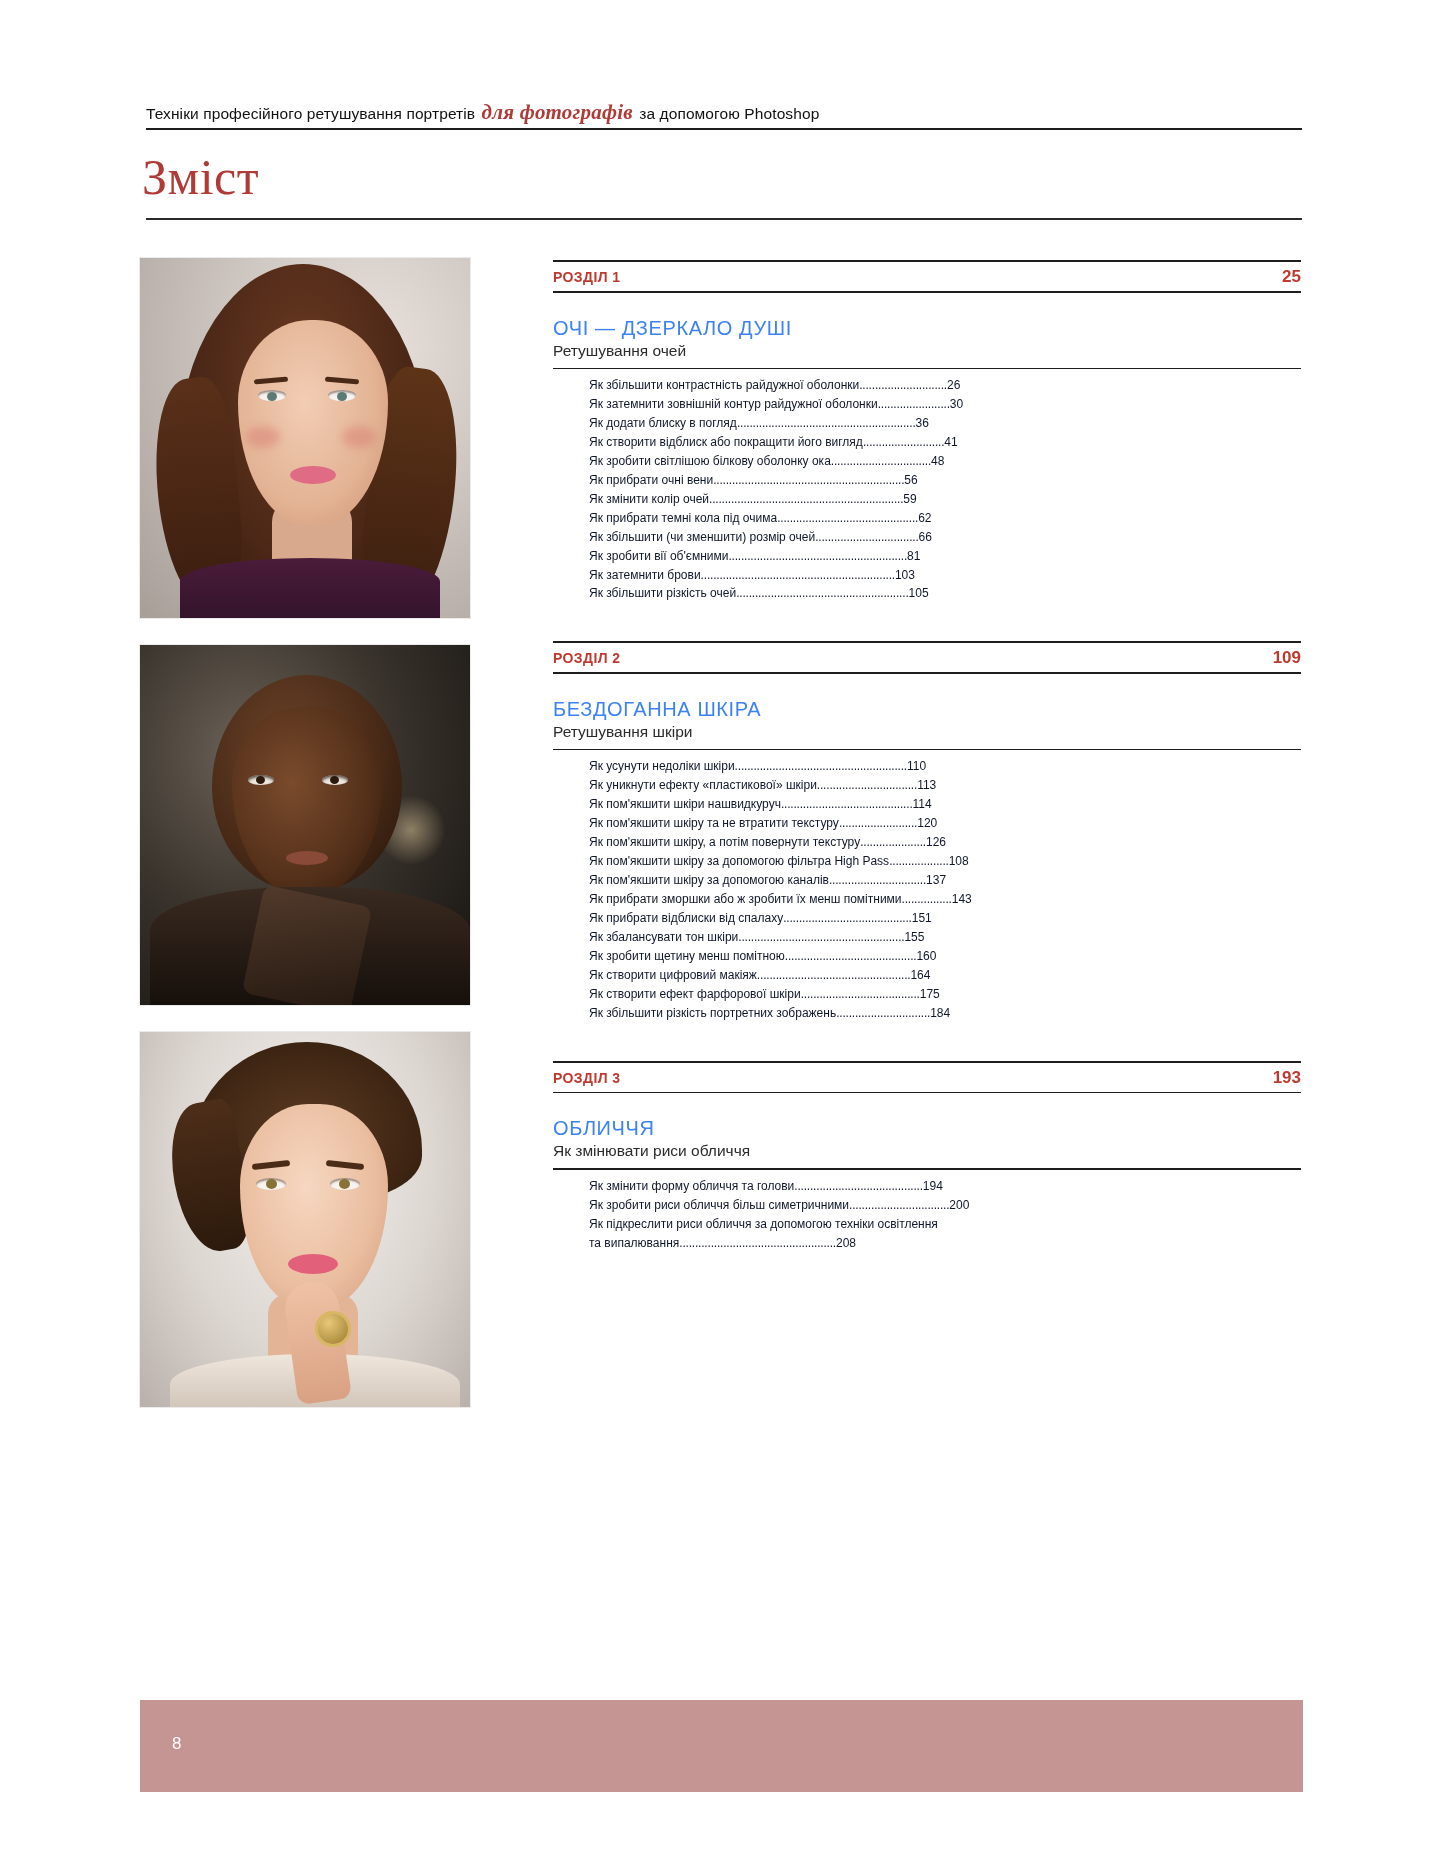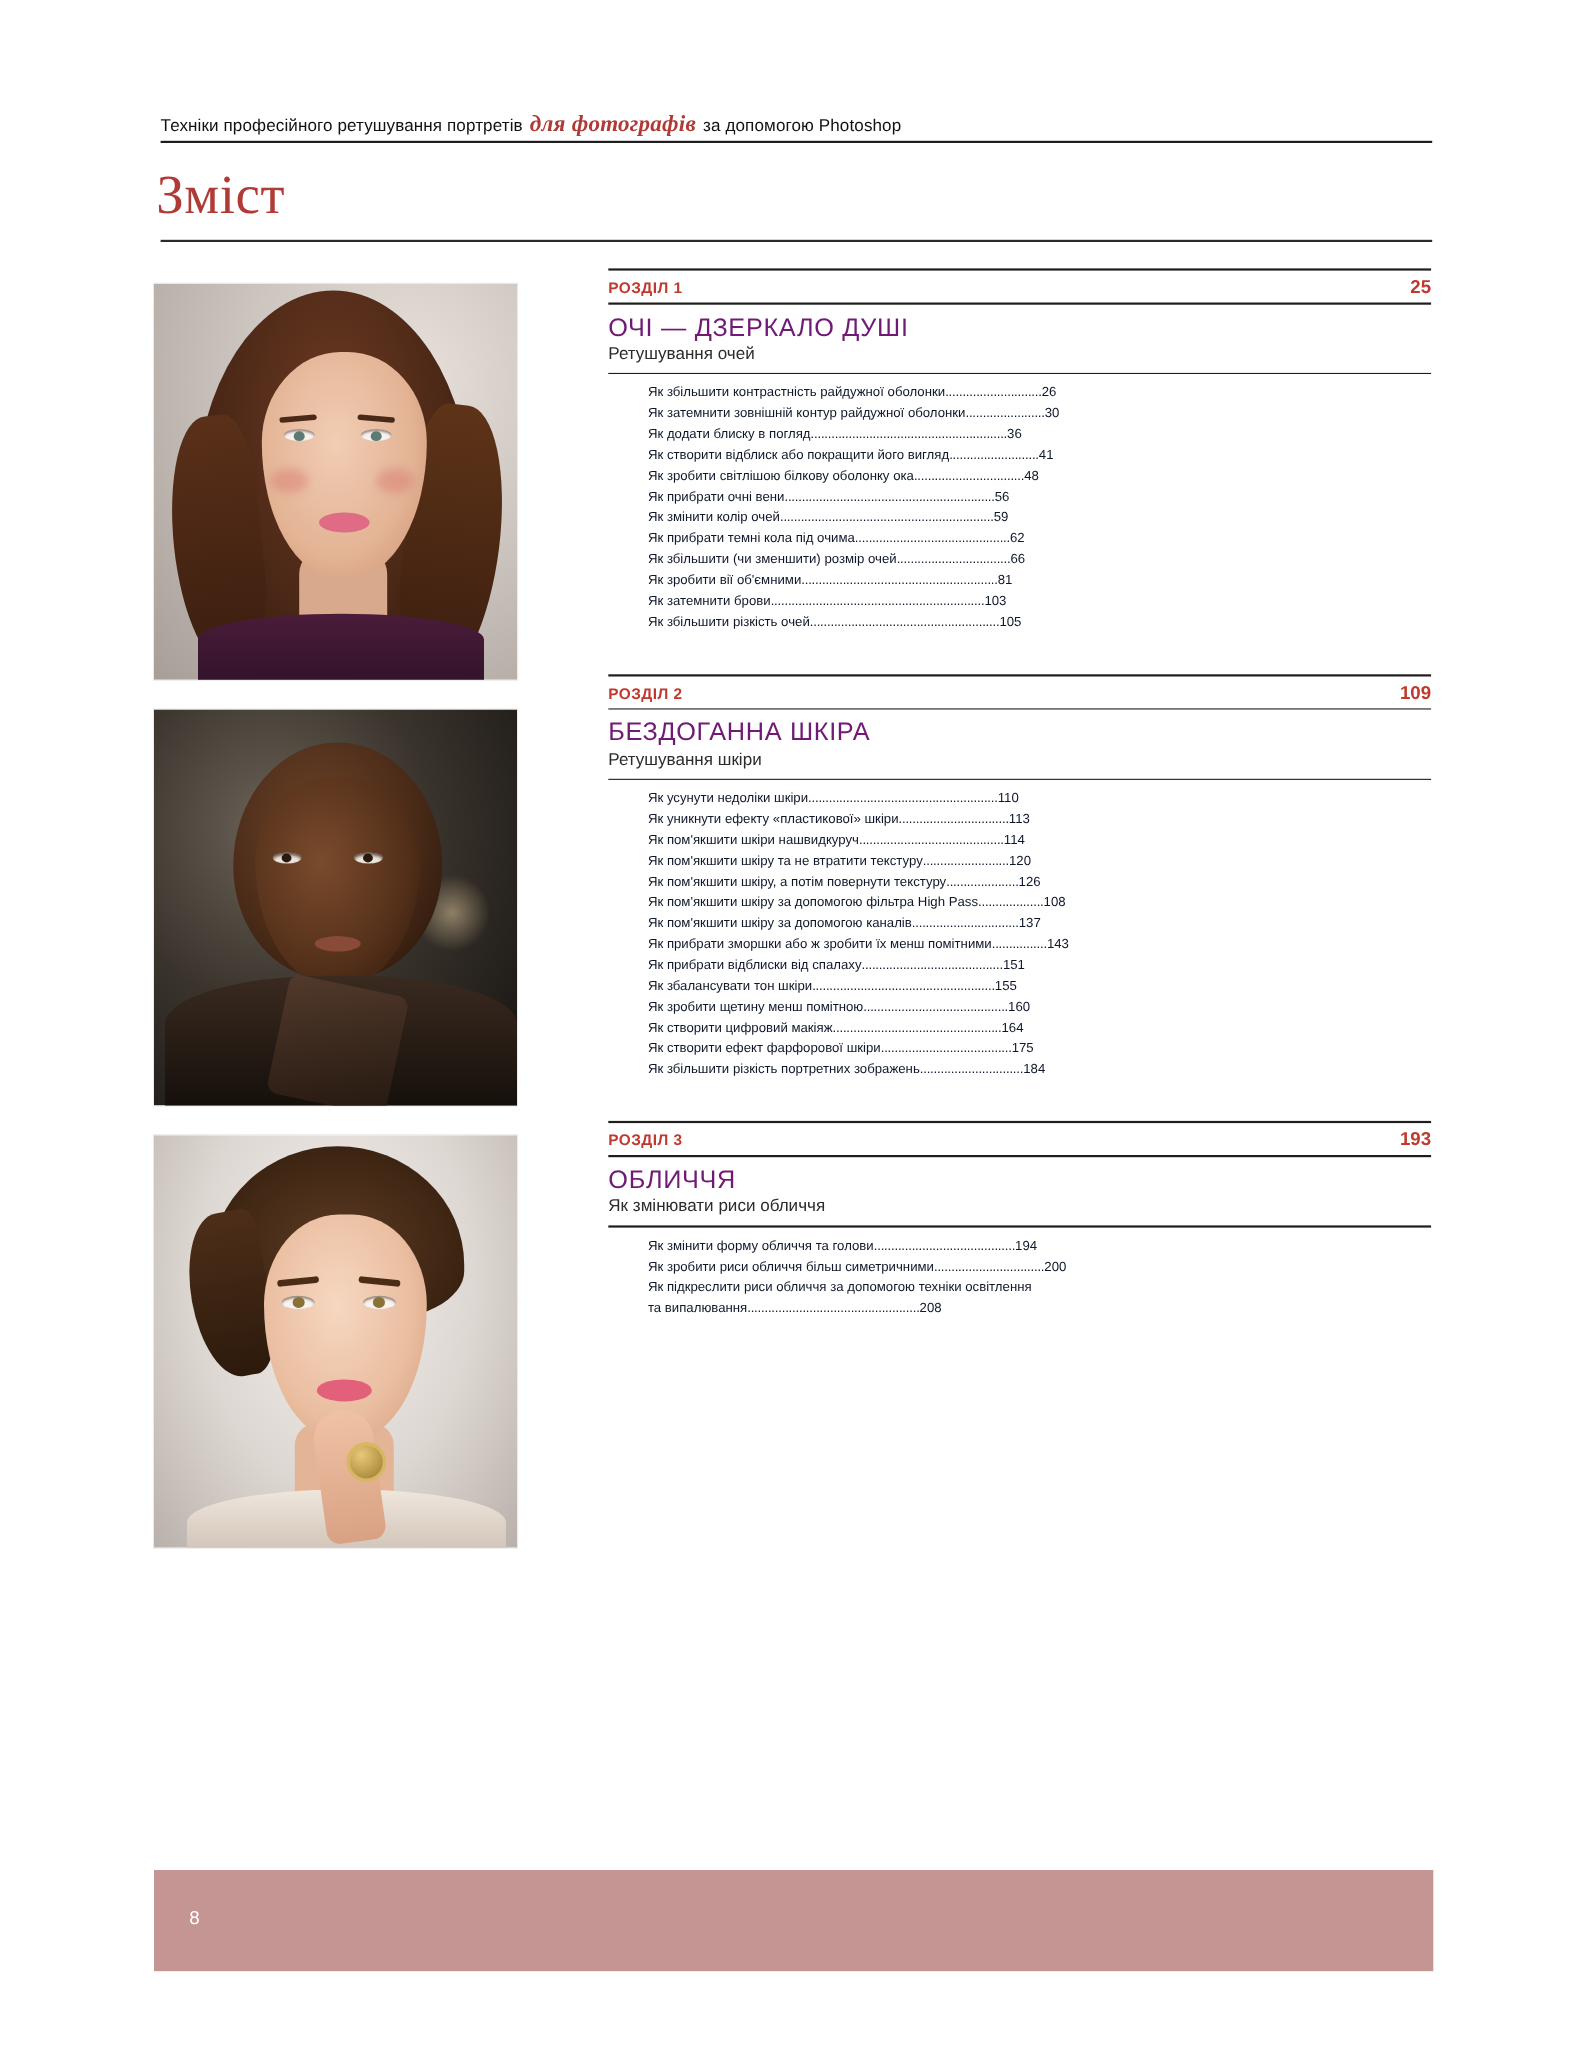--- a/index.html
+++ b/index.html
@@ -266,21 +266,21 @@
     position: absolute; left: 178px; top: 282px; width: 30px; height: 30px;
     background: radial-gradient(circle at 35% 30%, #e8c978, #9b7a2d);
     border-radius: 50%;
     box-shadow: 0 0 0 3px #d7b861;
   }
 
   
   .toc {
     position: absolute;
     left: 553px;
-    top: 244px;
+    top: 260px;
     width: 748px;
   }
 
   .chap-head-rule {
     height: 2px;
     background: #1d1d1d;
   }
   .chap-meta {
     display: flex;
     justify-content: space-between;
@@ -296,24 +296,24 @@
   .chap-page {
     color: #c0392f;
     font-weight: bold;
     font-size: 17px;
   }
   .chap-meta-rule {
     height: 1.5px;
     background: #1d1d1d;
   }
   .chap-title {
-    font-size: 23px;
-    color: #701a75;
+    font-size: 20px;
+    color: #3b82f6;
     letter-spacing: .6px;
-    padding-top: 8px;
+    padding-top: 24px;
     line-height: 1.1;
   }
   .chap-sub {
     font-size: 15.5px;
     color: #2b2b2b;
     padding: 3px 0 8px 0;
   }
   .chap-sub-rule {
     height: 1.5px;
     background: #1d1d1d;

